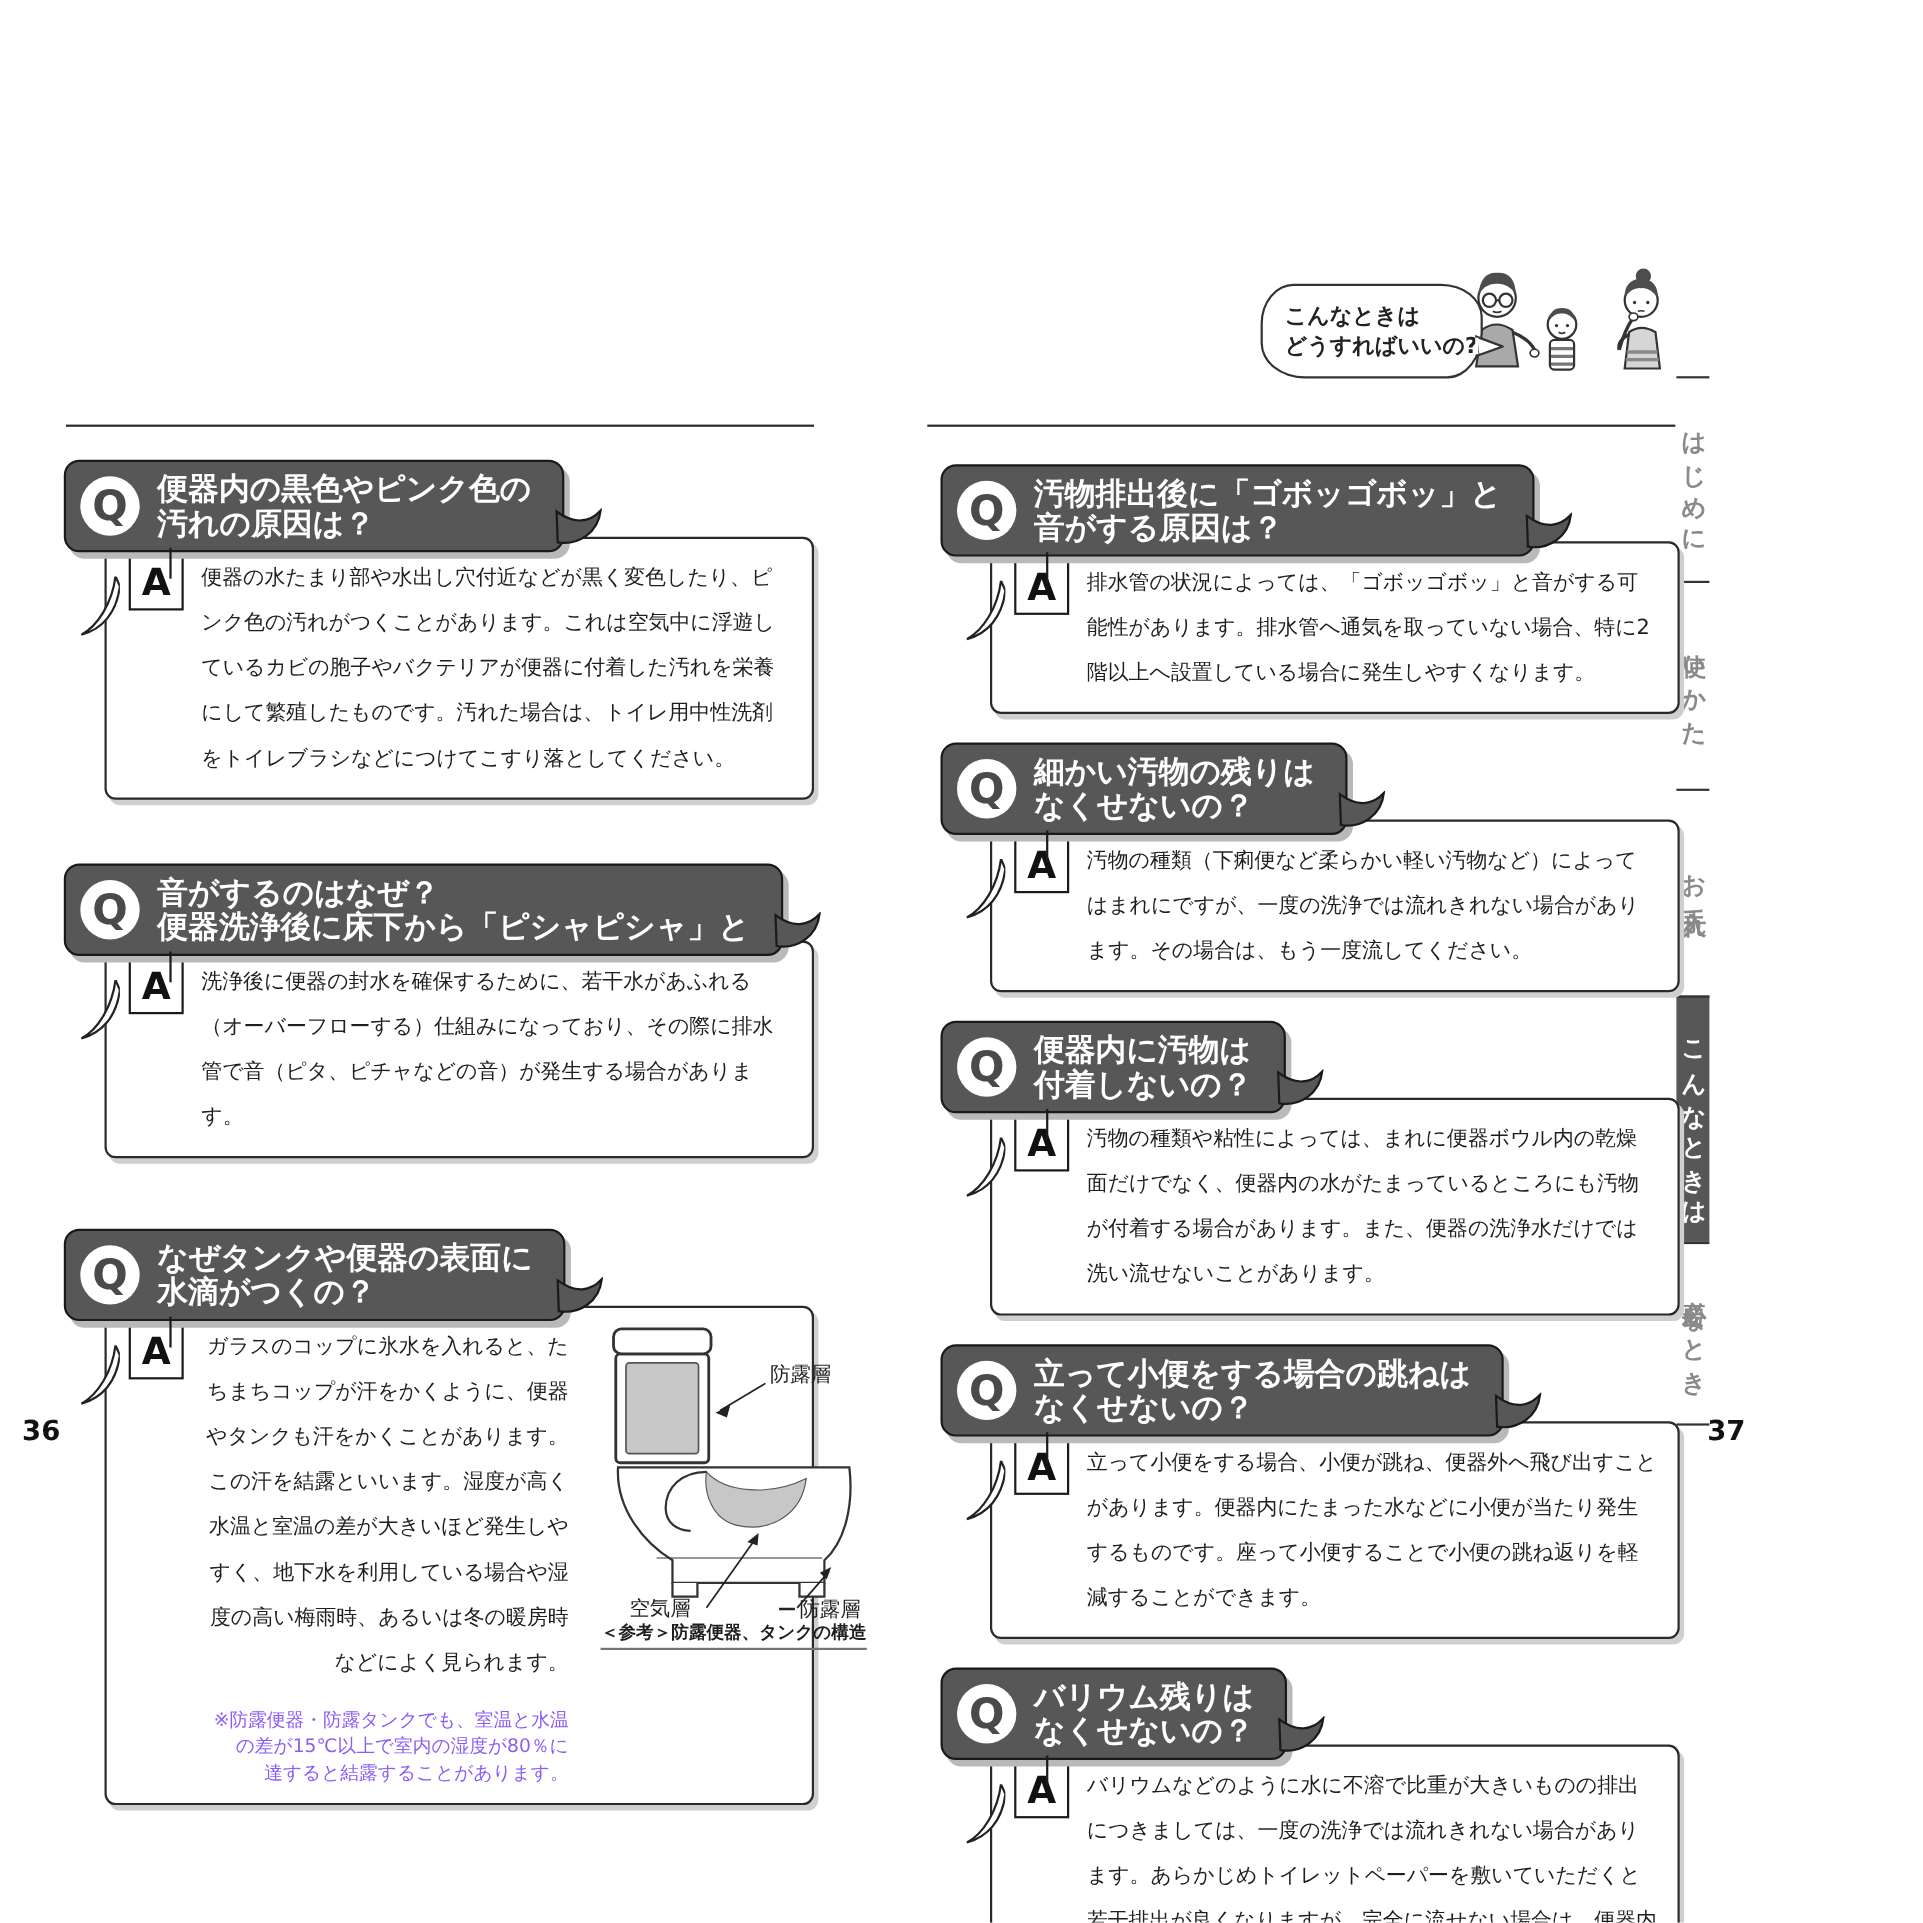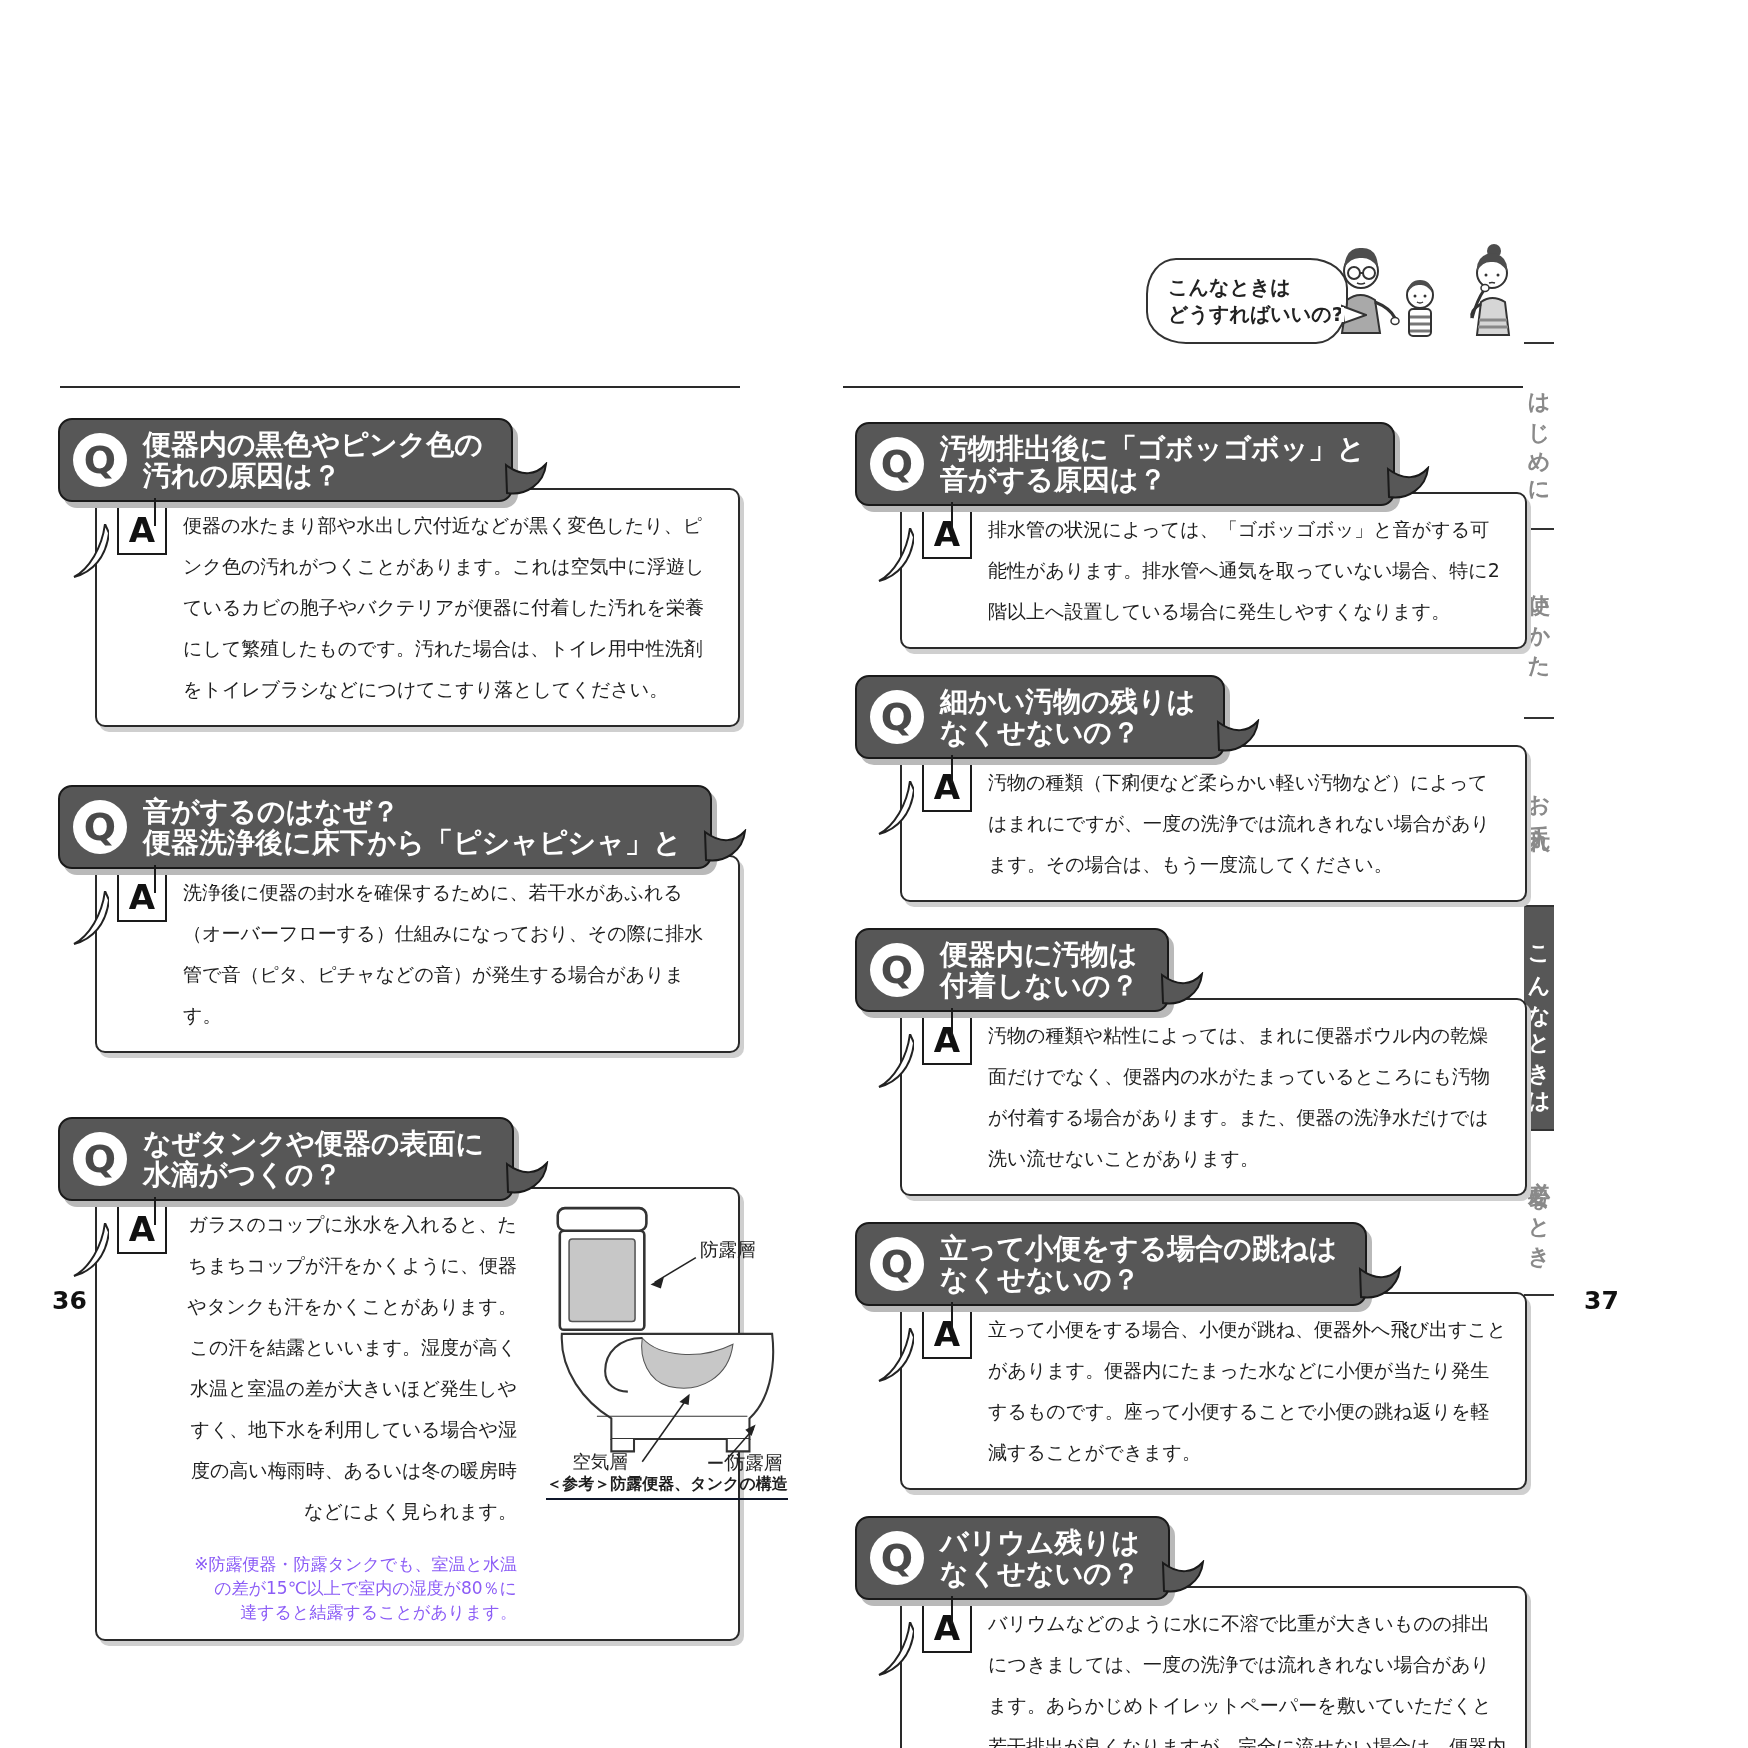--- a/index.html
+++ b/index.html
@@ -34,41 +34,41 @@
   .amark{width:46px;height:46px;flex:0 0 46px;background:#fff;border:2px solid #1a1a1a;
       display:flex;align-items:center;justify-content:center;font-size:34px;font-weight:bold;color:#111;}
   .atext{font-size:19px;line-height:41px;}
   .atail{position:absolute;left:-24px;top:34px;z-index:2;}
 
   
   .a3-cols{display:flex;gap:10px;}
   .a3-textcol{width:334px;text-align:right;}
   .note{font-size:17px;line-height:24px;margin-top:20px;padding-left:18px;text-indent:-18px;color:#8b5cf6;}
   .diagram{width:252px;display:flex;flex-direction:column;align-items:center;margin-left:14px;}
-  .dcaption{font-size:16px;font-weight:bold;border-bottom:2px solid #0f172a;padding-bottom:3px;
+  .dcaption{font-size:16px;font-weight:bold;border-bottom:2px solid #737373;padding-bottom:3px;
       white-space:nowrap;margin-top:2px;}
 
   
   .hbubble{position:absolute;left:1146px;top:258px;width:178px;height:82px;background:#fff;
       border:2px solid #333;border-radius:30px 38px 32px 40px / 36px 30px 42px 32px;
       display:flex;flex-direction:column;justify-content:center;padding-left:20px;z-index:2;}
   .hbubble div{font-size:20px;font-weight:bold;line-height:27px;color:#222;}
   .htail{position:absolute;right:-21px;top:44px;}
   .family{position:absolute;left:1322px;top:238px;}
 
   
   .sidebar{position:absolute;left:1524px;top:342px;width:48px;}
   .side-tab{border-top:2px solid #333;display:flex;align-items:center;justify-content:center;
       writing-mode:vertical-rl;text-orientation:upright;font-size:22px;font-weight:bold;
       color:#8a8a8a;letter-spacing:4px;}
   .side-tab:last-child{border-bottom:2px solid #333;}
   .side-tab.active{background:#575757;color:#fff;}
   .t1{height:184px;} .t2{height:187px;} .t3{height:186px;} .t4{height:222px;} .t5{height:163px;}
 
-  .pagenum{position:absolute;font-size:25px;font-weight:bold;color:#111;margin-left:32px;}
+  .pagenum{position:absolute;font-size:25px;font-weight:bold;color:#111;}
   .pn-left{left:20px;top:1286px;} .pn-right{left:1552px;top:1286px;}
 </style>
 </head>
 <body>
 
 <div class="page">
 
   <div class="hbubble">
     <div>こんなときは</div>
     <div>どうすればいいの?</div>

